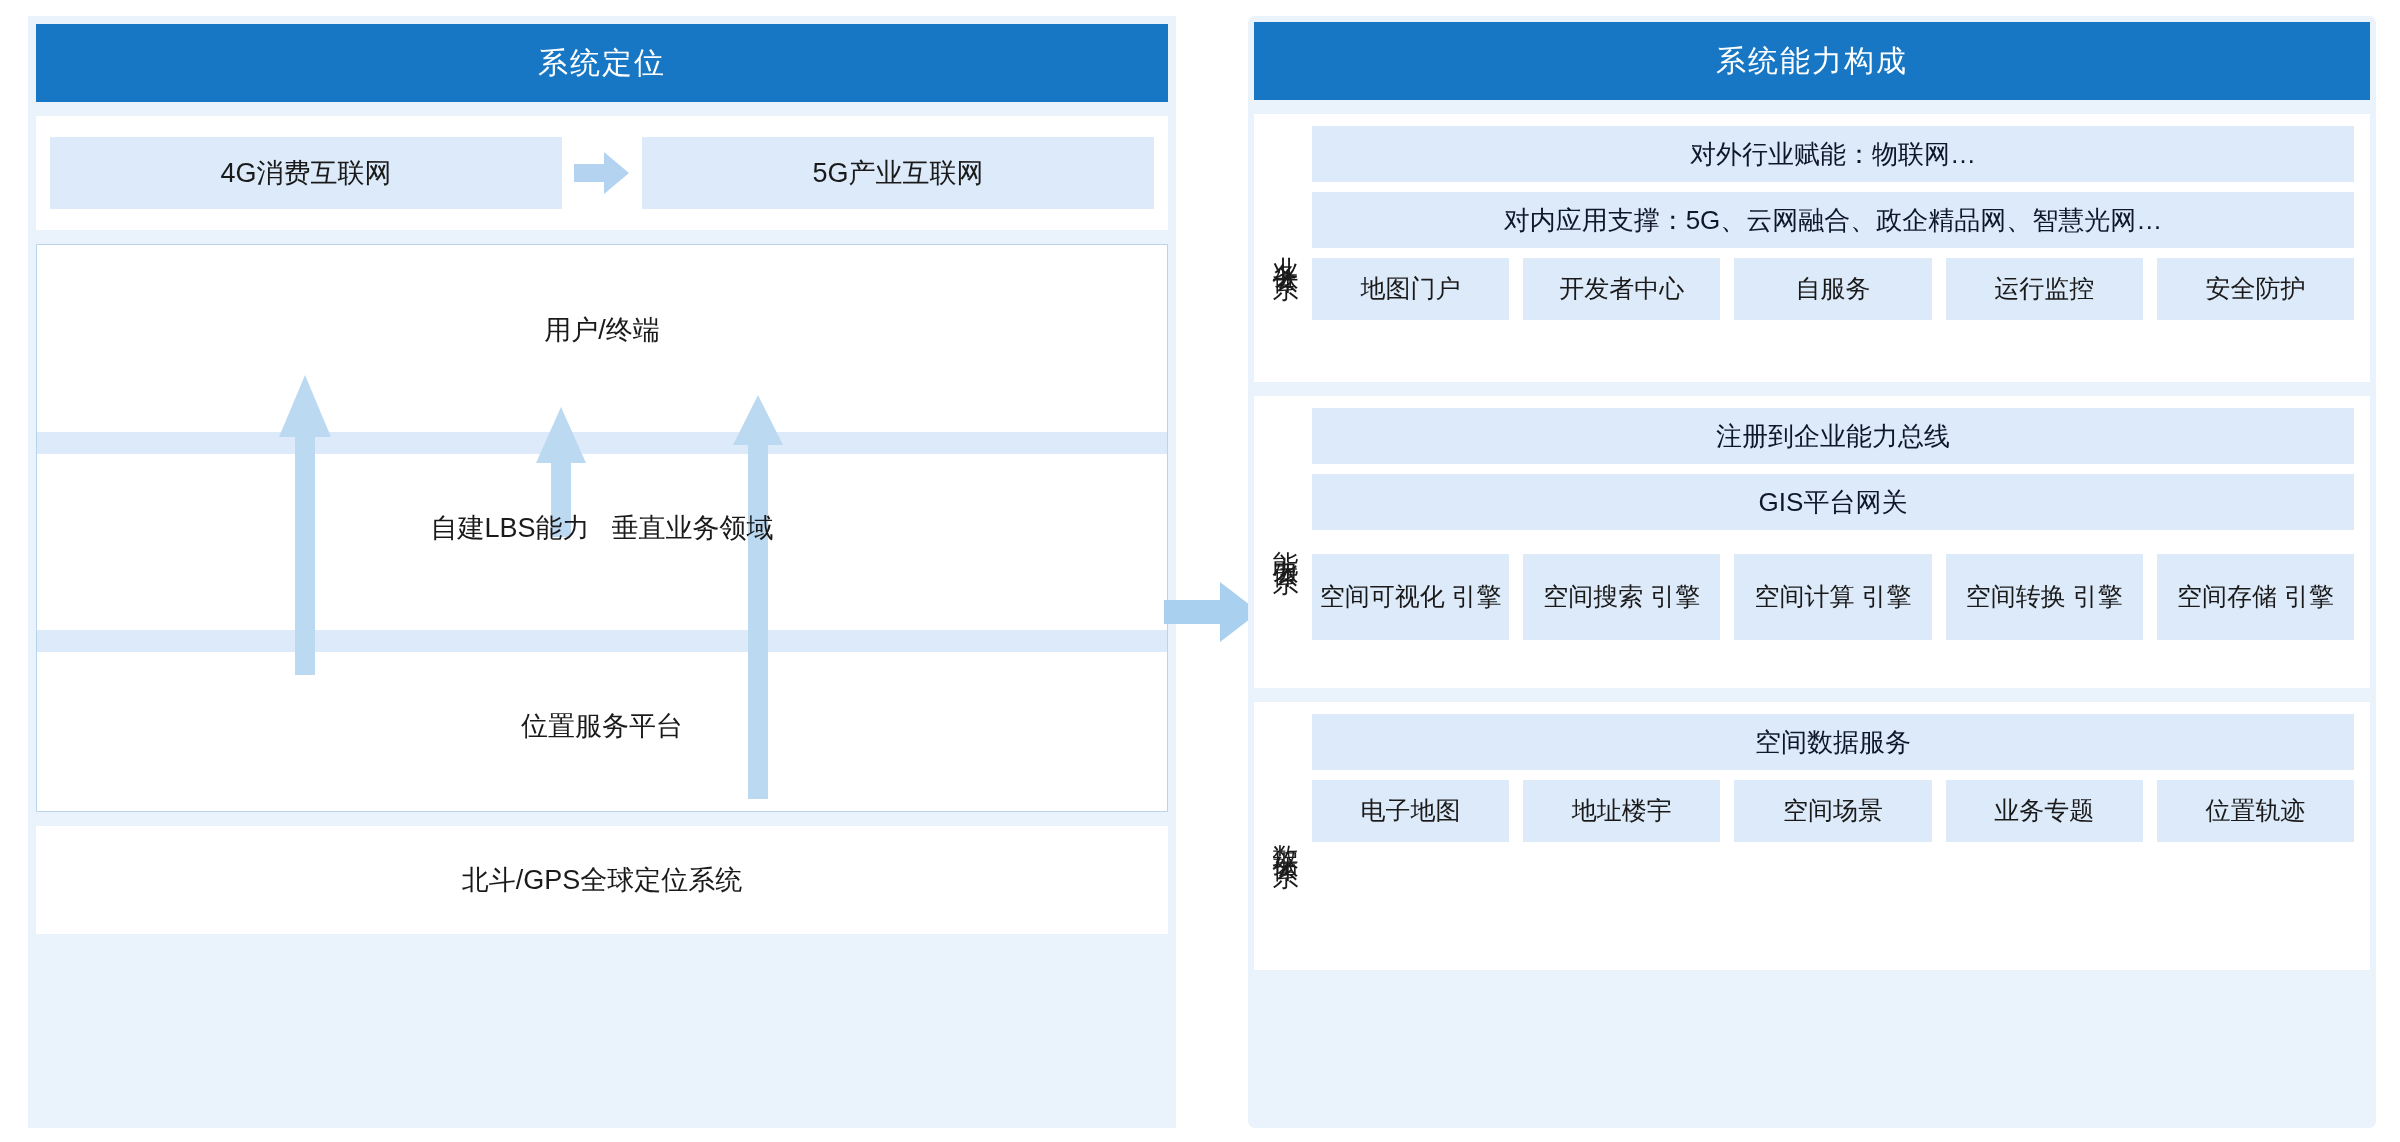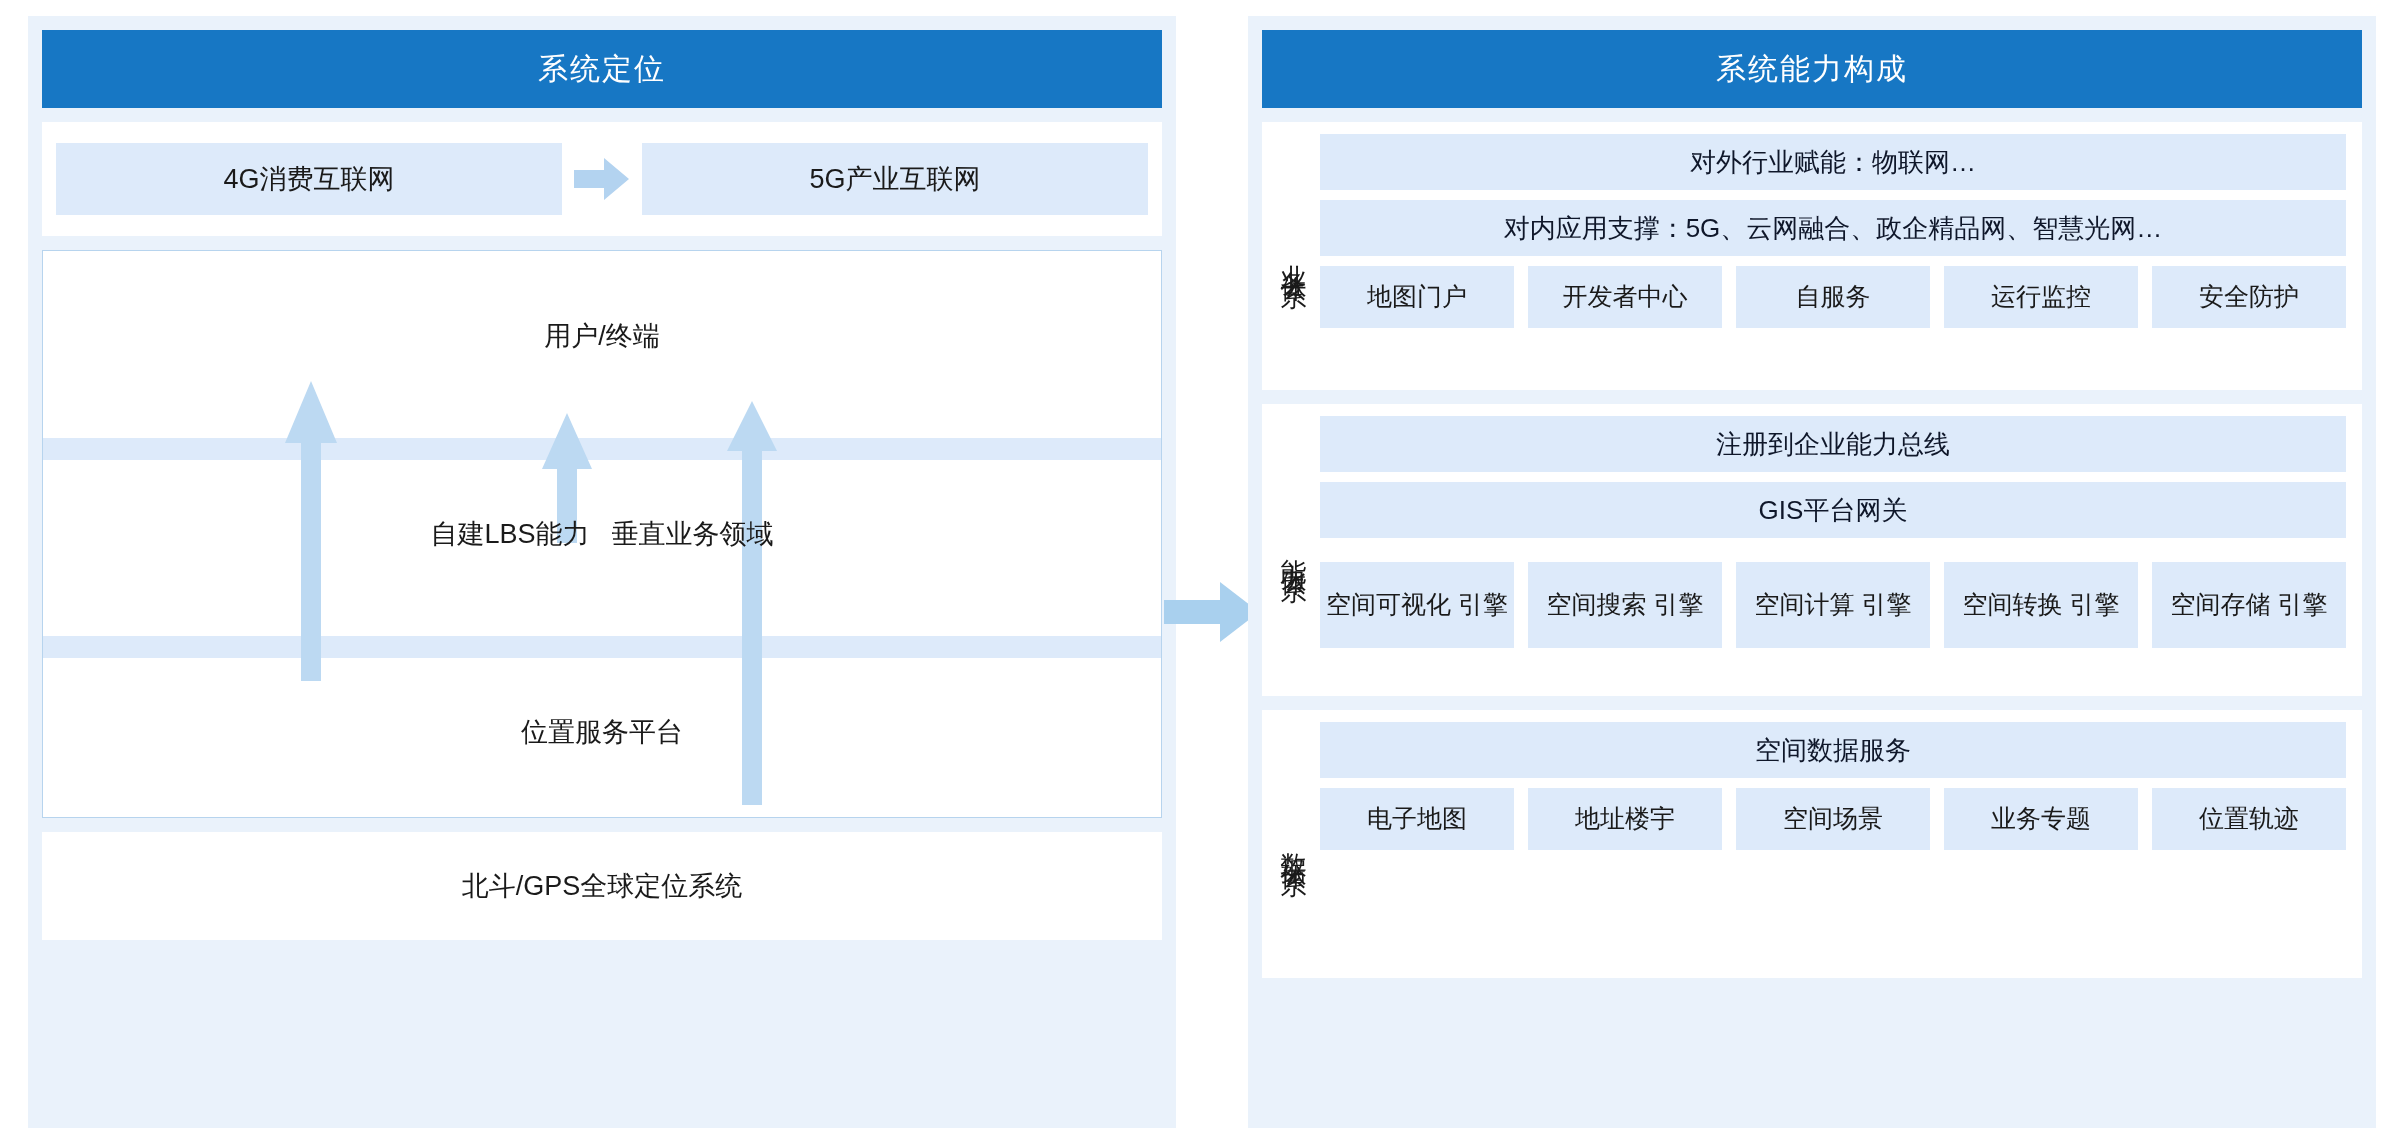--- a/index.html
+++ b/index.html
@@ -11,22 +11,22 @@
   }
   #root { position: relative; width: 2400px; height: 1142px; }
 
   
   .panel {
     position: absolute;
     background: #eaf2fb;
     display: flex;
     flex-direction: column;
   }
-  .panel-left  { left: 28px;  top: 16px; width: 1148px; height: 1112px; padding: 14px; }
-  .panel-right { left: 1248px; top: 16px; width: 1128px; height: 1112px; padding: 14px; }
+  .panel-left  { left: 28px;  top: 16px; width: 1148px; height: 1112px; padding: 8px; }
+  .panel-right { left: 1248px; top: 16px; width: 1128px; height: 1112px; padding: 6px; border-radius: 7px; }
 
   .panel-title {
     background: #1777c4;
     color: #ffffff;
     font-size: 30px;
     letter-spacing: 2px;
     height: 78px;
     display: flex; align-items: center; justify-content: center;
     flex: none;
   }

